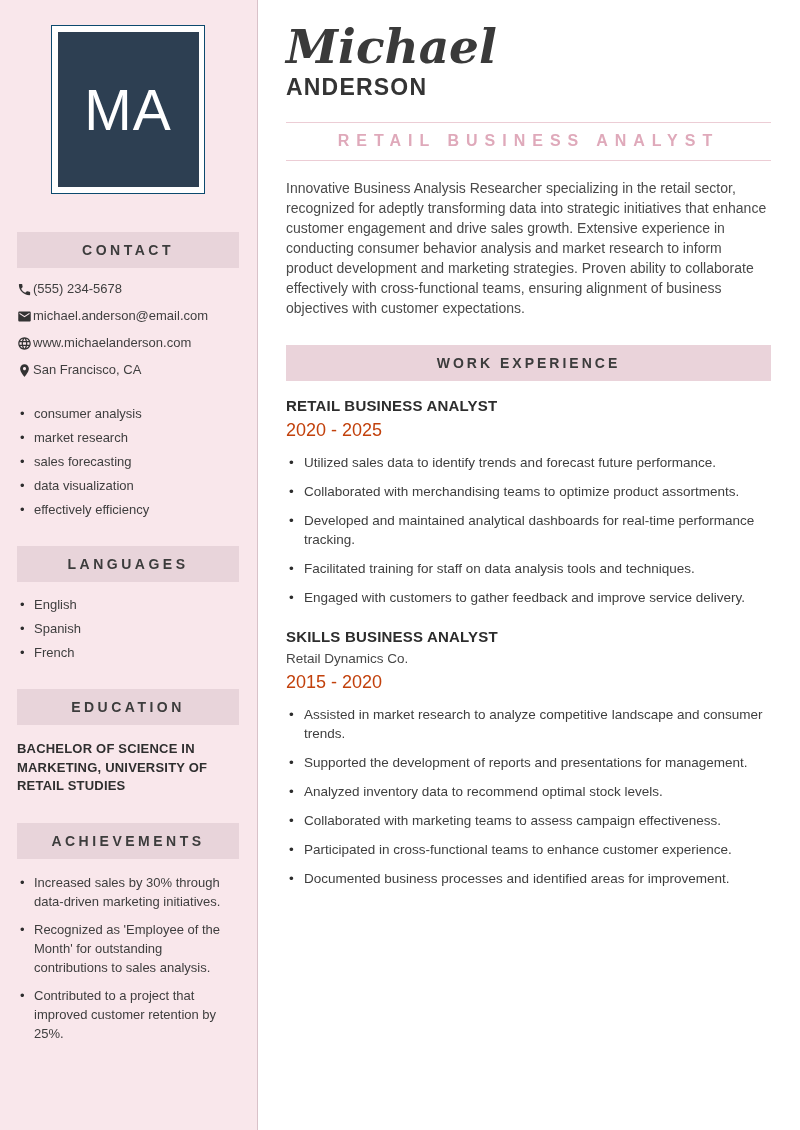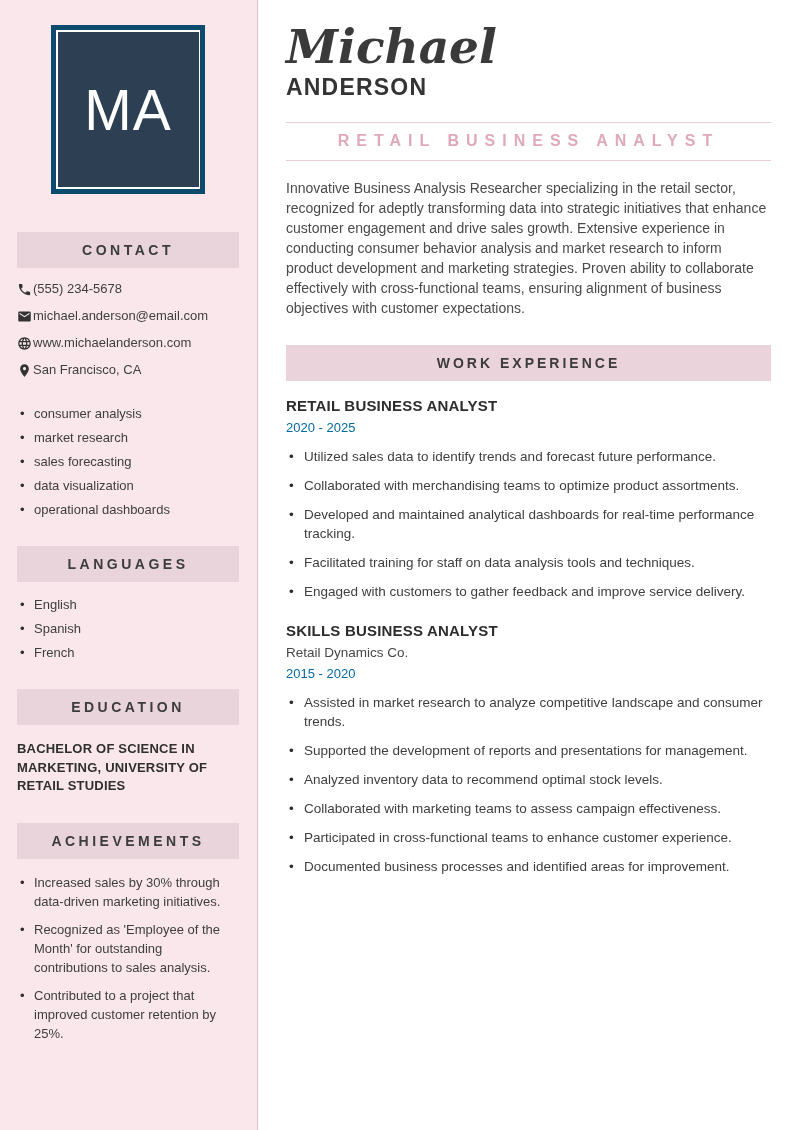--- a/index.html
+++ b/index.html
@@ -16,21 +16,21 @@
   .sidebar {
     width: 258px; min-width: 258px;
     background: #f9e7eb;
     border-right: 1px solid #d9c2c9;
     padding: 25px 18px 20px 17px;
   }
   .avatar-frame {
     width: 154px; height: 169px;
     margin: 0 auto 38px;
     background: #ffffff;
-    border: 5px solid #0c4a6e;
+    border: 1px solid #0c4a6e;
     display: flex; align-items: center; justify-content: center;
   }
   .avatar-box {
     width: 141px; height: 155px;
     background: #2d3f52;
     display: flex; align-items: center; justify-content: center;
   }
   .avatar-box span {
     color: #ffffff; font-size: 57px; font-weight: 500; letter-spacing: 1px;
   }
@@ -90,21 +90,21 @@
   }
   .summary {
     margin: 17px 0 0;
     font-size: 14px; line-height: 20px; color: #4a4a4a;
   }
   .main-band { margin-top: 27px; background: #ead3da; letter-spacing: 3px; }
   .job { margin-top: 16px; }
   .job + .job { margin-top: 21px; }
   .job-title { font-size: 15px; font-weight: 700; color: #2d2d2d; letter-spacing: 0.2px; }
   .job-company { font-size: 13.5px; color: #474747; margin-top: 6px; }
-  .job-dates { font-size: 13px; color: #0369a1; margin-top: 6px; }
+  .job-dates { font-size: 18px; color: #c2410c; margin-top: 6px; }
   .job-bullets { list-style: none; margin: 12px 0 0; padding: 0; }
   .job-bullets li {
     position: relative; padding-left: 18px;
     font-size: 13.5px; line-height: 19px; color: #3e3e3e;
     margin-bottom: 10px;
   }
   .job-bullets li::before { content: "•"; position: absolute; left: 3px; color: #2d2d2d; }
 </style>
 </head>
 <body>
@@ -162,21 +162,21 @@
 
           <li><span>consumer analysis</span></li>
 
           <li><span>market research</span></li>
 
           <li><span>sales forecasting</span></li>
 
           <li><span>data visualization</span></li>
 
 
-          <li><span>operational dashboards</span></li>
+          <li><span>effectively efficiency</span></li>
         </ul>
     </section>
 
     <section class="side-section">
       <h2 class="band">LANGUAGES</h2>
       <ul class="dot-list">
 
           <li><span>English</span></li>
 
           <li><span>Spanish</span></li>

